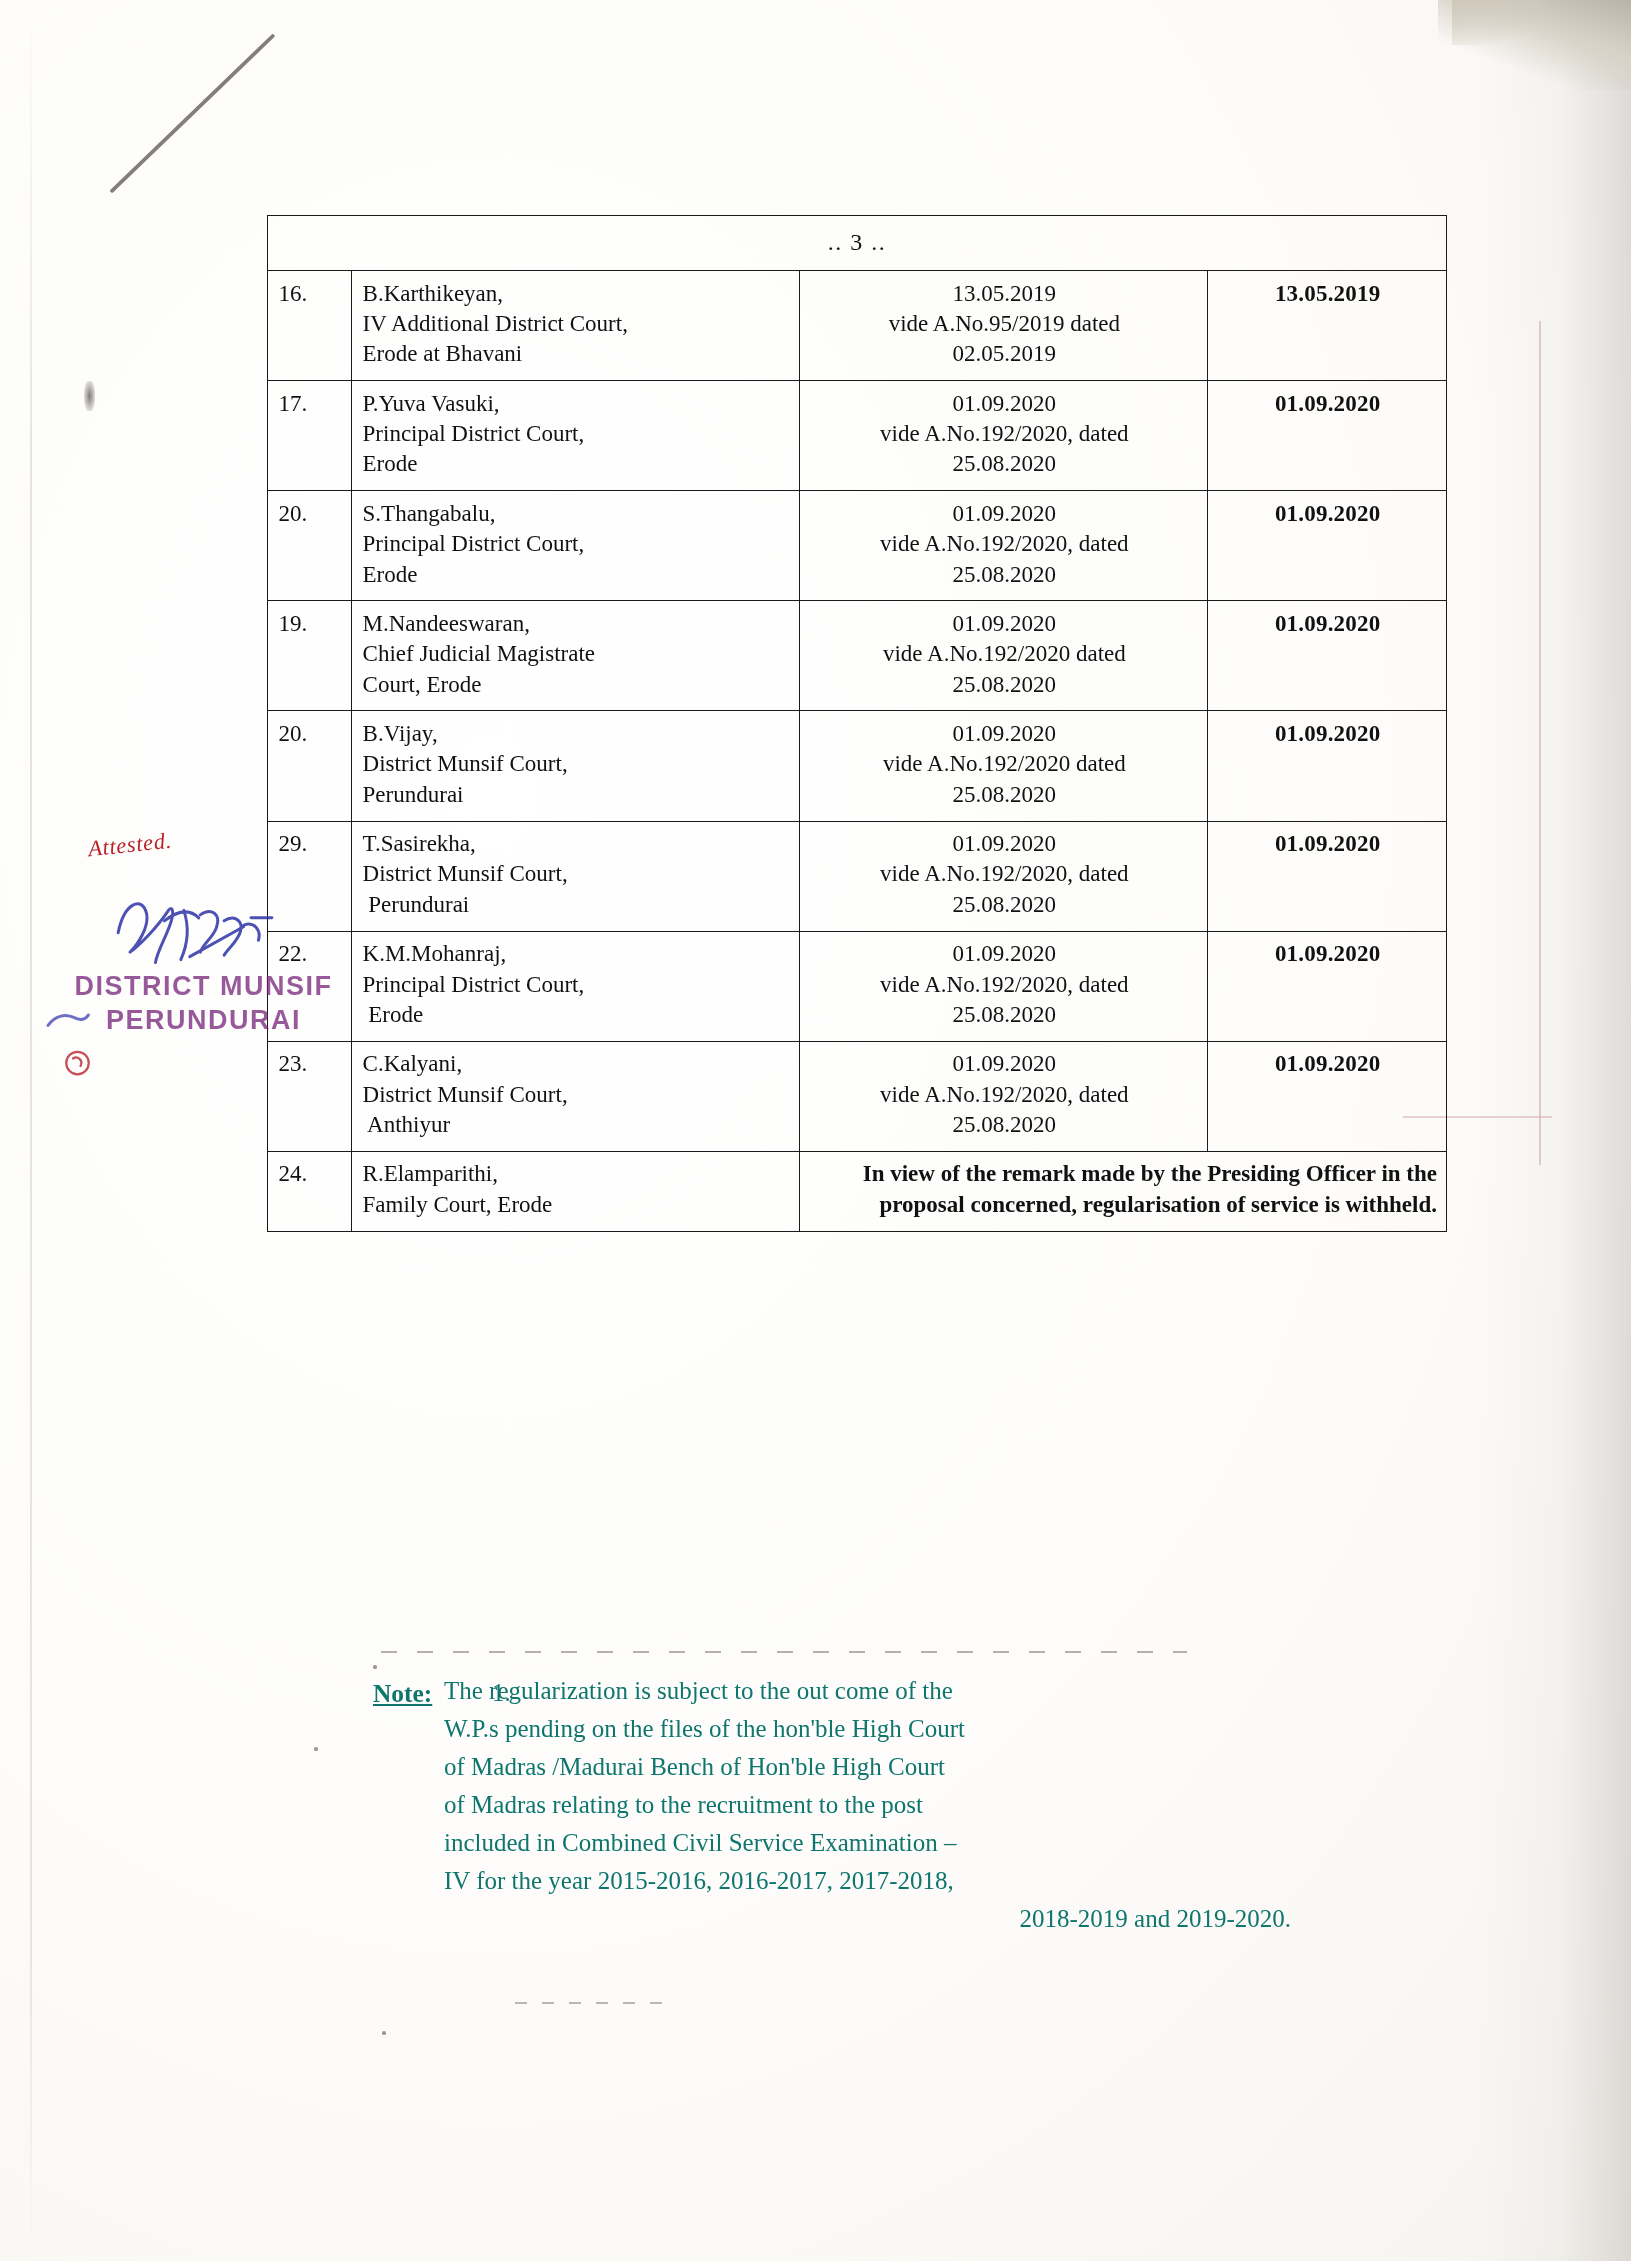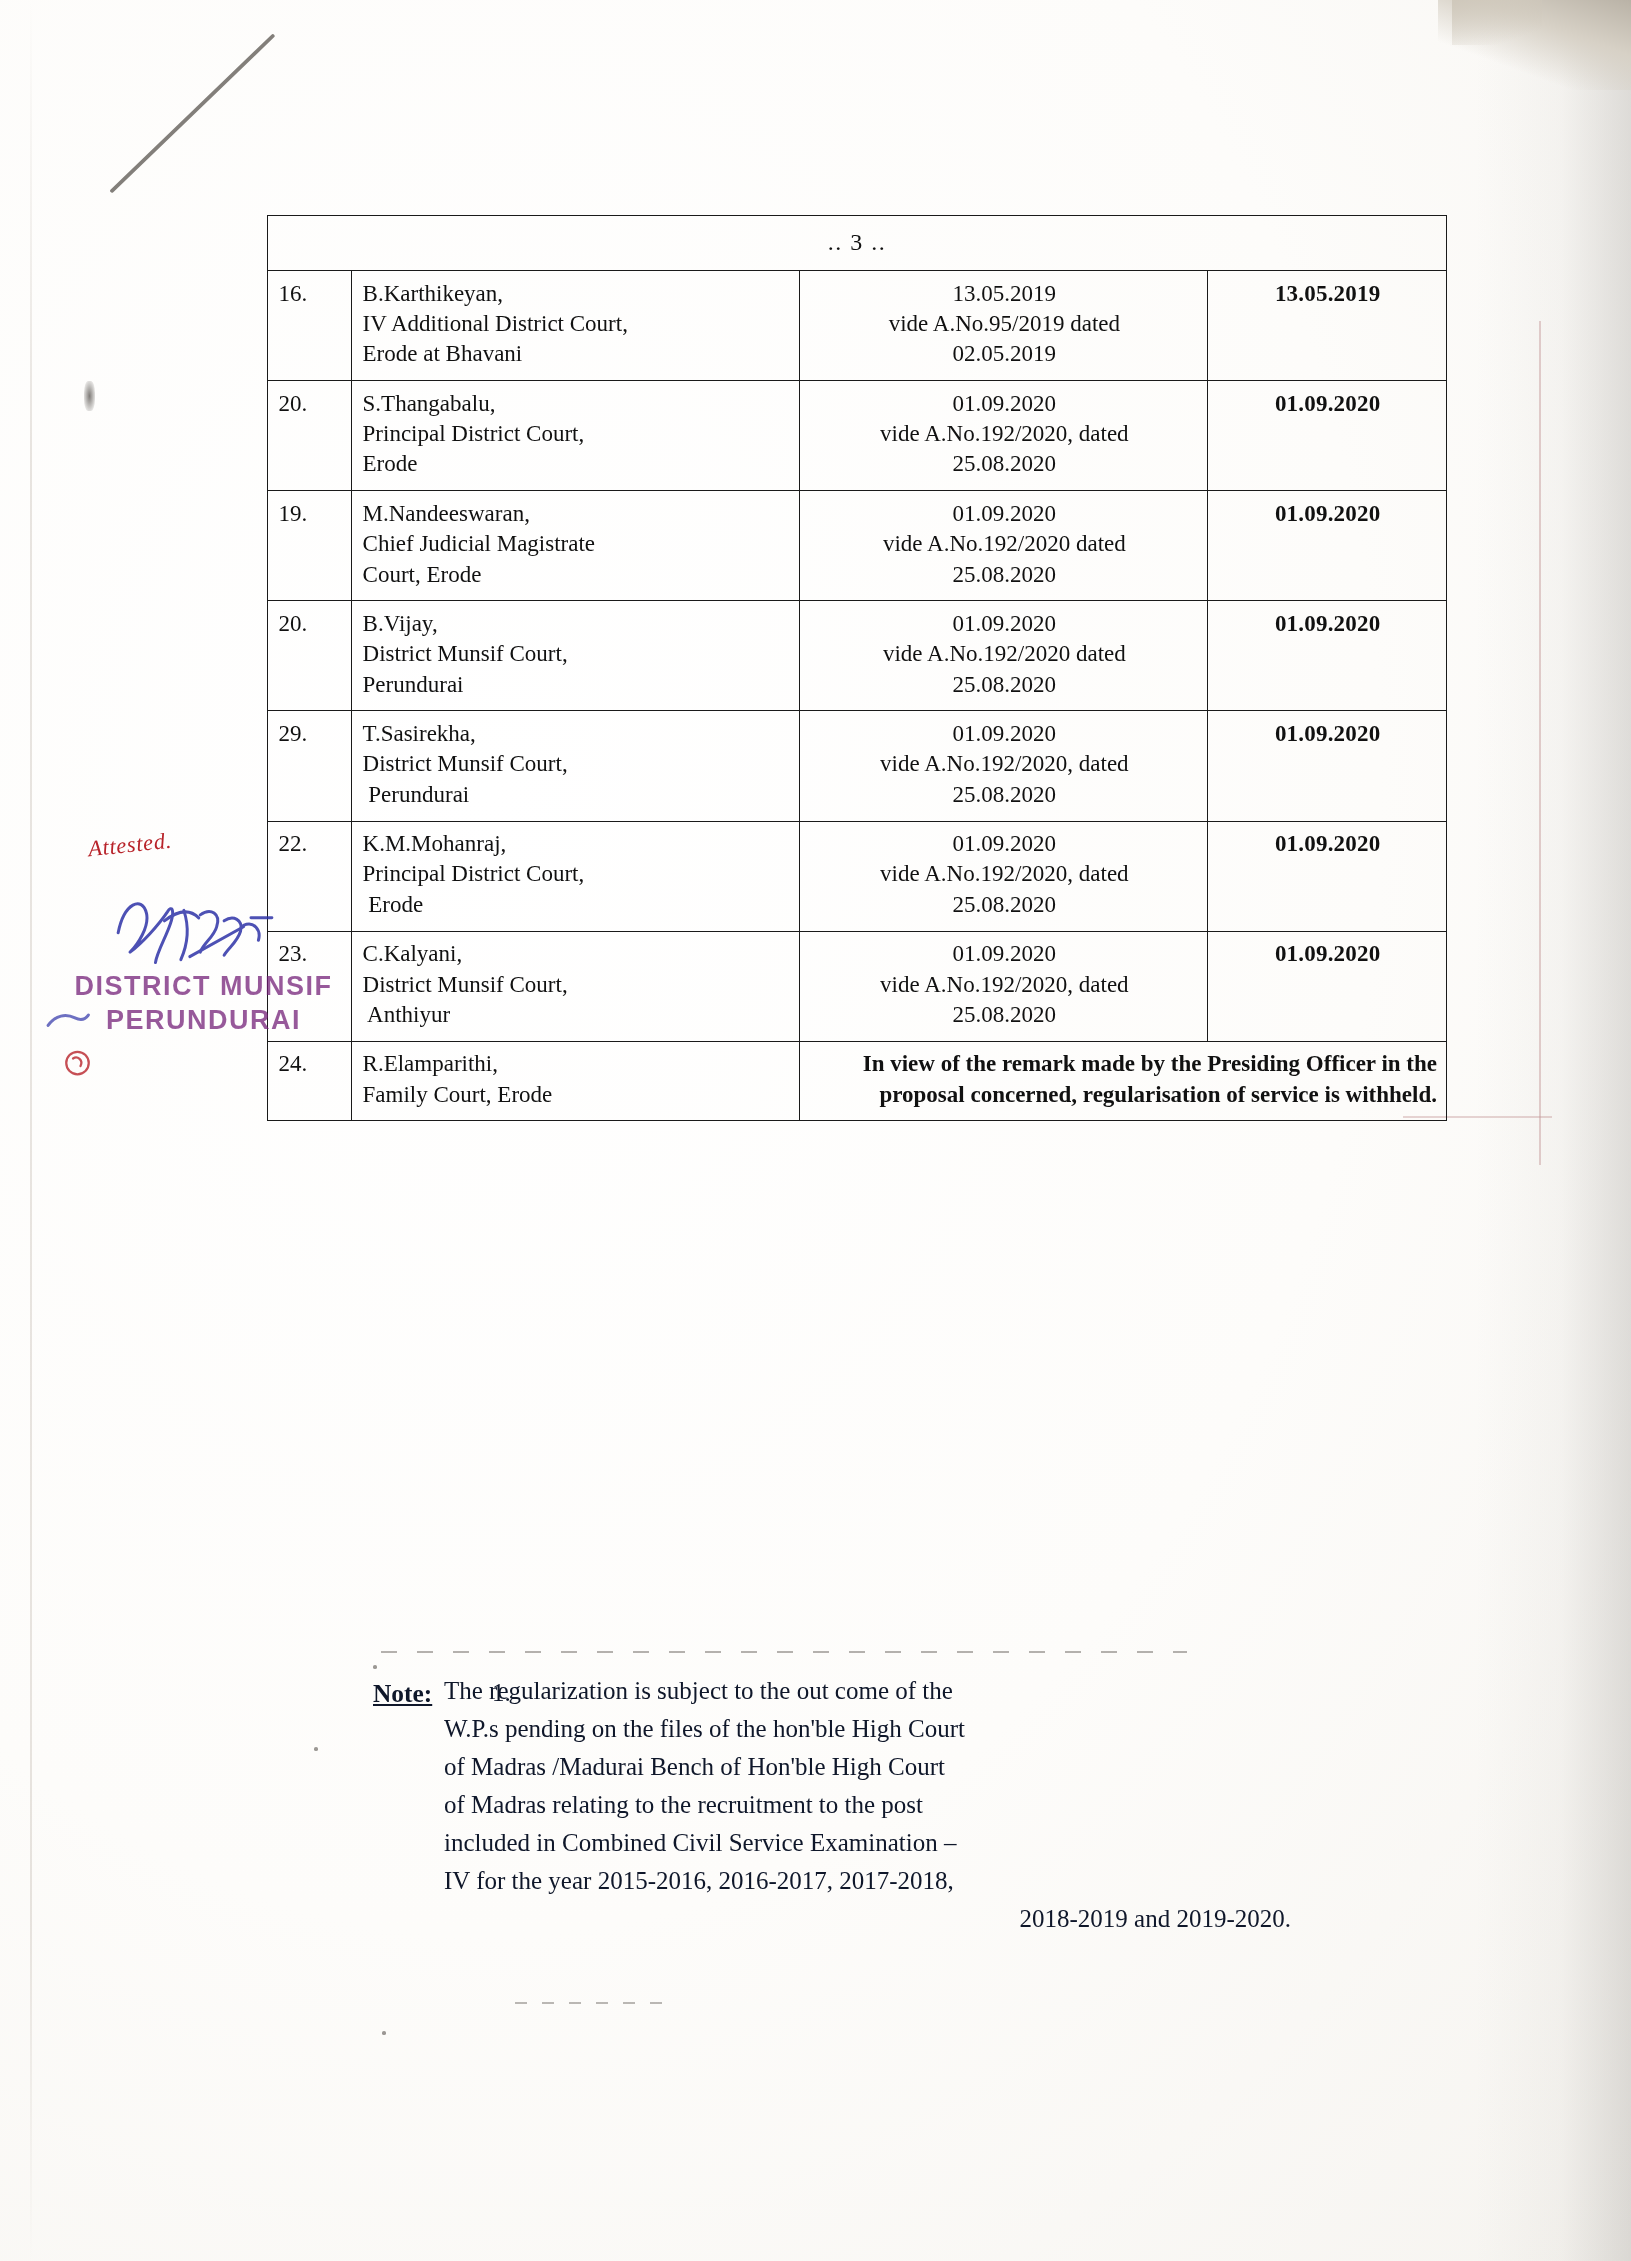--- a/index.html
+++ b/index.html
@@ -127,21 +127,21 @@
   .order-line { display: block; }
 
   
   .note-block {
     position: absolute;
     left: 373px;
     top: 1672px;
     width: 918px;
     font-size: 25px;
     line-height: 1.5;
-    color: #0f172a;
+    color: #0f766e;
   }
   .note-head {
     position: absolute;
     left: 0;
     top: 1.5px;
     font-weight: bold;
     text-decoration: underline;
     font-size: 25.4px;
   }
   .note-num {
@@ -288,20 +288,34 @@
         <span class="name-line">Erode at Bhavani</span>
       </td>
       <td class="order-cell">
         <span class="order-line">13.05.2019</span>
         <span class="order-line">vide A.No.95/2019 dated</span>
         <span class="order-line">02.05.2019</span>
       </td>
       <td class="date-cell">13.05.2019</td>
     </tr>
 
+    <tr>
+      <td>17.</td>
+      <td>
+        <span class="name-line">P.Yuva Vasuki,</span>
+        <span class="name-line">Principal District Court,</span>
+        <span class="name-line">Erode</span>
+      </td>
+      <td class="order-cell">
+        <span class="order-line">01.09.2020</span>
+        <span class="order-line">vide A.No.192/2020, dated</span>
+        <span class="order-line">25.08.2020</span>
+      </td>
+      <td class="date-cell">01.09.2020</td>
+    </tr>
 
     <tr>
       <td>20.</td>
       <td>
         <span class="name-line">S.Thangabalu,</span>
         <span class="name-line">Principal District Court,</span>
         <span class="name-line">Erode</span>
       </td>
       <td class="order-cell">
         <span class="order-line">01.09.2020</span>

